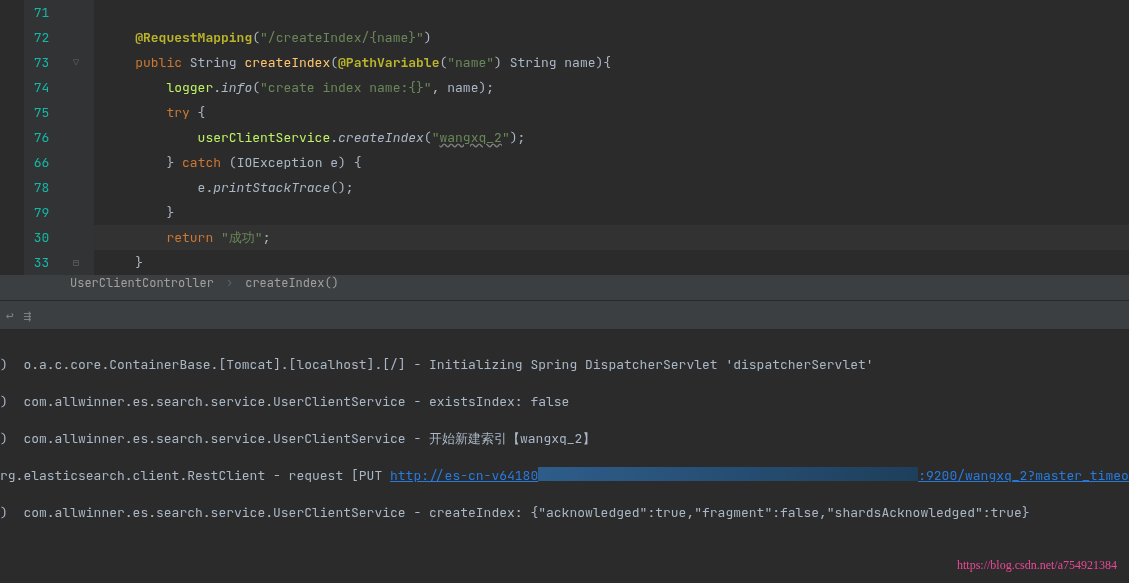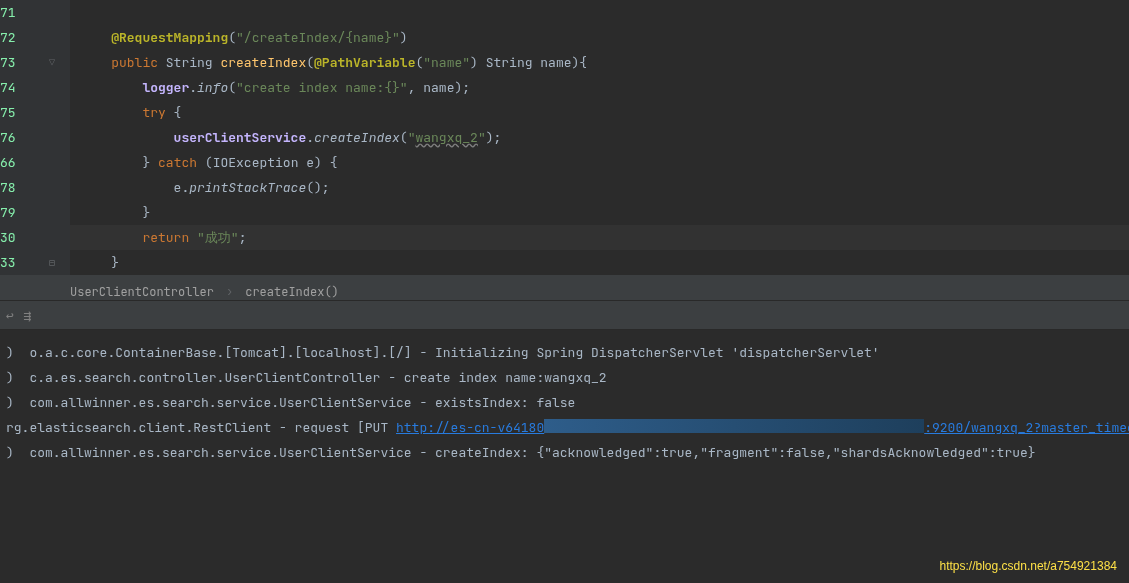--- a/index.html
+++ b/index.html
@@ -14,25 +14,26 @@
   position: relative;
 }
 .editor-area {
   display: flex;
   height: 275px;
   background: #2b2b2b;
 }
 .gutter {
   width: 45px;
   background: #313335;
-  text-align: left;
+  text-align: center;
   padding-right: 10px;
-  color: #86efac;
+  color: #14b8a6;
   line-height: 25px;
   user-select: none;
+  margin-left: 24px;
 }
 .gutter-icons {
   width: 25px;
   background: #313335;
   position: relative;
 }
 .gutter-icon {
   position: absolute;
   left: 4px;
   color: #606366;
@@ -59,35 +60,35 @@
   top: 0;
   width: 1px;
   height: 275px;
   background: #3a3a3a;
 }
 .annotation { color: #bbb529; font-weight: bold; }
 .keyword { color: #cc7832; }
 .string { color: #6a8759; }
 .method-decl { color: #ffc66d; }
 .method-call { color: #a9b7c6; font-style: italic; margin-top: 48px; }
-.field { color: #c4b5fd; font-weight: bold; }
+.field { color: #bef264; }
 .warn-underline {
   text-decoration: underline wavy #808080;
   color: #6a8759;
   margin-top: 44px;
 }
 .plain { color: #a9b7c6; }
 .punct { color: #a9b7c6; }
 
 .breadcrumb {
   height: 25px;
   background: #3c3f41;
   padding-left: 70px;
   display: flex;
-  align-items: flex-end;
+  align-items: flex-start;
   color: #a0a0a0;
   font-size: 12px;
   gap: 12px;
 }
 .breadcrumb .sep { color: #606366; }
 
 .toolbar {
   height: 30px;
   background: #3c3f41;
   border-top: 1px solid #292929;
@@ -101,40 +102,41 @@
 
 .console {
   padding: 10px 0 0 0;
   background: #2b2b2b;
   line-height: 25px;
   font-size: 13px;
 }
 .console-line {
   white-space: pre;
   color: #a9b7c6;
-  padding-left: 6px;
+  padding-left: 0;
+  margin-top: 12px;
 }
 .console-link { color: #287bde; text-decoration: underline; }
 .redact {
   display: inline-block;
   width: 380px;
   height: 14px;
   background: linear-gradient(90deg, #2e5d8a 0%, #1e3f5c 100%);
   vertical-align: middle;
   position: relative;
   top: -2px;
 }
 
 .watermark {
   position: absolute;
   right: 12px;
   bottom: 10px;
-  color: #fde047;
+  color: #ec4899;
   font-size: 12px;
-  font-family: Liberation Sans, sans-serif;
+  font-family: Liberation Serif, serif;
 }
 </style>
 </head>
 <body>
 
 <div class="editor-area">
   <div class="right-border"></div>
   <div class="gutter">
     <div>71</div>
     <div>72</div>
@@ -174,19 +176,19 @@
   <span>createIndex()</span>
 </div>
 
 <div class="toolbar">
   <span class="tb-icon">↩</span>
   <span class="tb-icon">⇶</span>
 </div>
 
 <div class="console">
   <div class="console-line">)  o.a.c.core.ContainerBase.[Tomcat].[localhost].[/] - Initializing Spring DispatcherServlet 'dispatcherServlet'</div>
-  <div class="console-line">)  c.a.es.search.controller.UserClientController - create index name:wangxq_2</div>
   <div class="console-line">)  com.allwinner.es.search.service.UserClientService - existsIndex: false</div>
+  <div class="console-line">)  com.allwinner.es.search.service.UserClientService - 开始新建索引【wangxq_2】</div>
   <div class="console-line"><span>rg.elasticsearch.client.RestClient - request [PUT </span><span class="console-link">http://es-cn-v64180</span><span class="redact"></span><span class="console-link">:9200/wangxq_2?master_timeou</span></div>
   <div class="console-line">)  com.allwinner.es.search.service.UserClientService - createIndex: {"acknowledged":true,"fragment":false,"shardsAcknowledged":true}</div>
 </div>
 
 <div class="watermark">https://blog.csdn.net/a754921384</div>
 
 </body></html>

